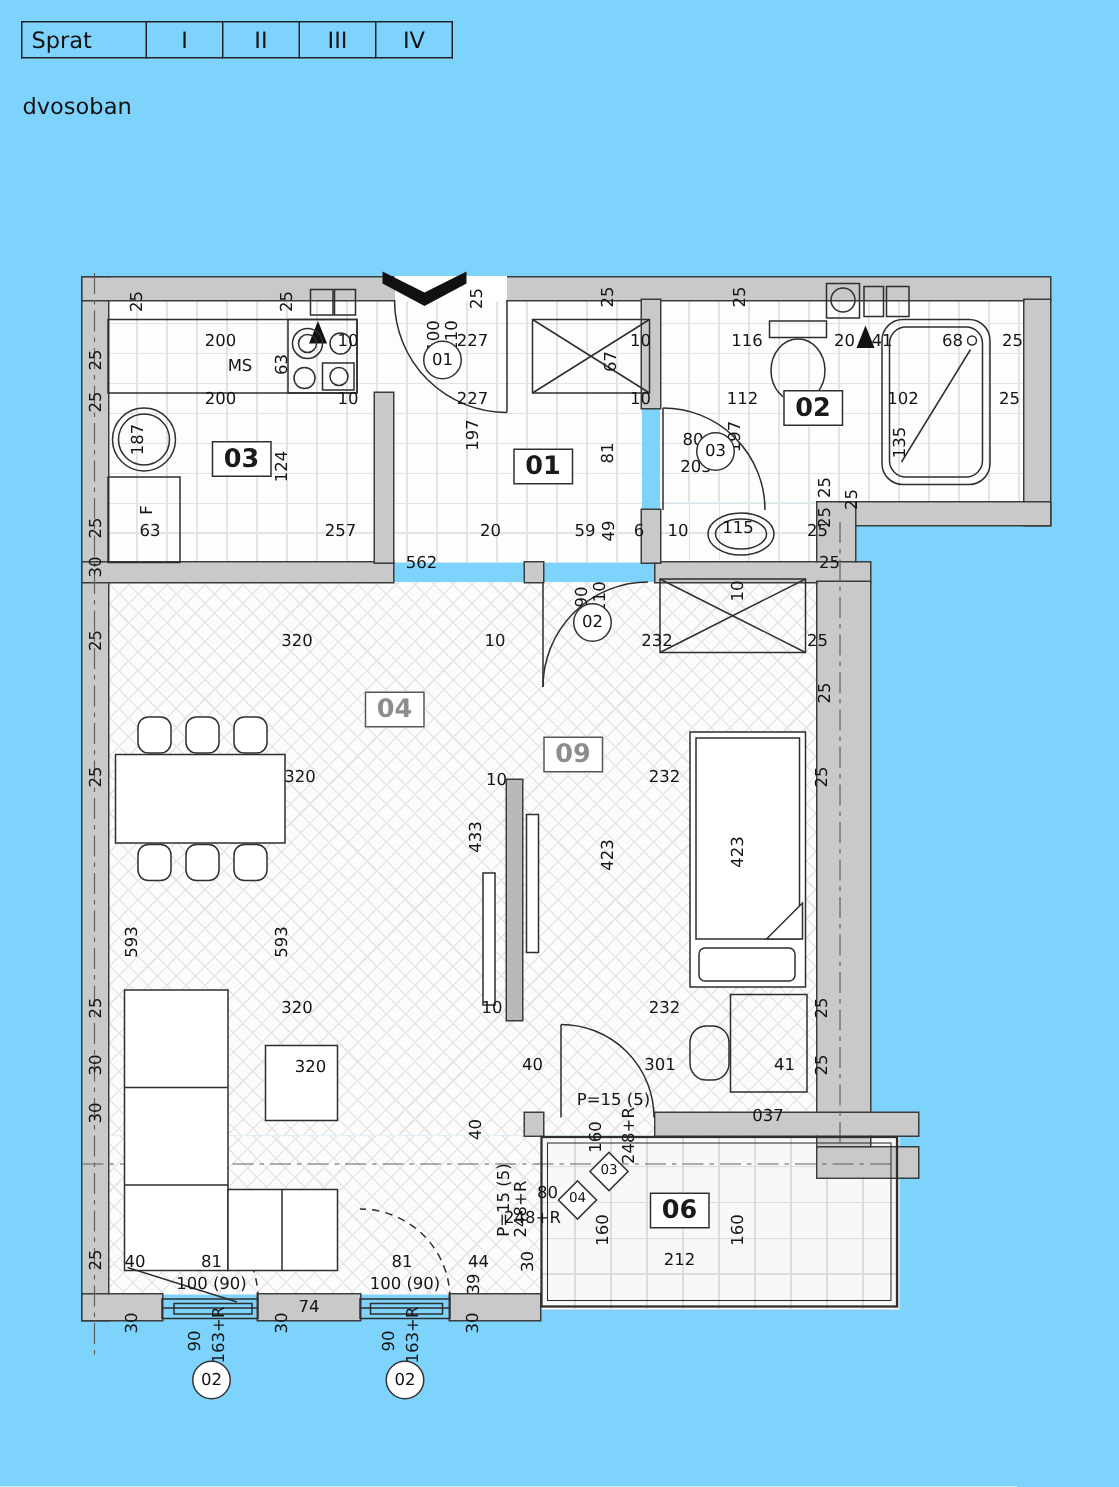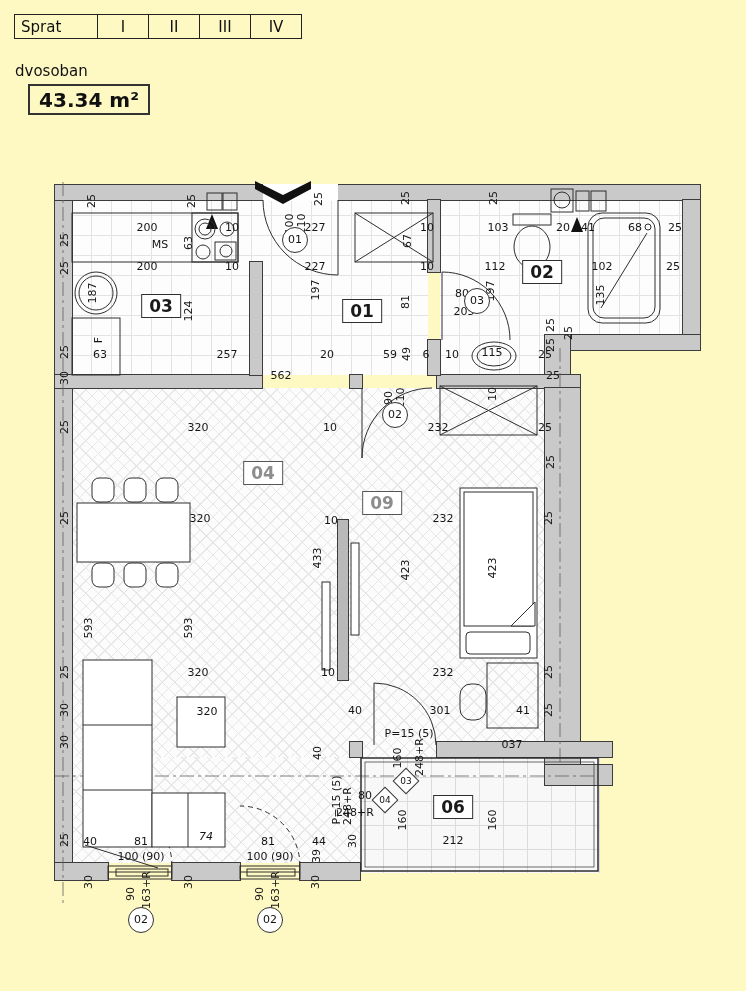--- a/index.html
+++ b/index.html
@@ -1,16 +1,16 @@
 <!DOCTYPE html>
 <html><head>
 <meta charset="utf-8">
 <style>
   html,body{margin:0;padding:0;background:#fff;}
-  #canvas{position:relative;width:746px;height:991px;background:#fef9c3;overflow:hidden;
+  #canvas{position:relative;width:746px;height:991px;background:#7dd3fc;overflow:hidden;
           font-family:"DejaVu Sans",sans-serif;}
   
   #info-table{position:absolute;left:14px;top:14px;border-collapse:collapse;z-index:40;}
   #info-table td{border:1px solid #222;font:15px "DejaVu Sans",sans-serif;color:#111;
                  padding:1px 6px;text-align:center;min-width:38px;height:21px;}
   #info-table td:first-child{text-align:left;min-width:70px;}
   #apt-type{position:absolute;left:15px;top:62px;font:15px "DejaVu Sans",sans-serif;color:#111;z-index:40;}
   #area-box{position:absolute;left:28px;top:84px;width:122px;height:31px;border:2px solid #333;
             display:flex;align-items:center;justify-content:center;
             font:bold 20px "DejaVu Sans",sans-serif;color:#111;z-index:40;box-sizing:border-box;}
@@ -54,23 +54,20 @@
         <tr>
           <td>Sprat</td>
           <td>I</td>
           <td>II</td>
           <td>III</td>
           <td>IV</td>
         </tr>
       </tbody>
     </table>
   <div id="apt-type">dvosoban</div>
-  <div id="area-box">
-    <span>43.34 m²</span>
-  </div>
 
   <div class="floor grid-floor" style="left:72px;top:200px;width:356px;height:175px;"></div>
   <div class="floor grid-floor" style="left:440px;top:200px;width:243px;height:135px;"></div>
   <div class="floor grid-floor" style="left:440px;top:335px;width:105px;height:40px;"></div>
   <div class="floor hatch-floor" style="left:72px;top:388px;width:473px;height:369px;"></div>
   <div class="floor hatch-floor" style="left:72px;top:757px;width:288px;height:106px;"></div>
   <div class="floor tile-floor" style="left:360px;top:757px;width:240px;height:116px;"></div>
 
   <div class="wall" style="left:55px;top:185px;width:17px;height:695px;"></div>
   <div class="wall" style="left:55px;top:185px;width:208px;height:15px;"></div>
@@ -272,21 +269,21 @@
       <span class="dim" style="left: 427px; top: 227px;">10</span>
       <span class="dim rot" style="left: 407px; top: 241px;">67</span>
       <span class="dim" style="left: 427px; top: 266px;">10</span>
       <span class="dim rot" style="left: 315px; top: 290px;">197</span>
       <span class="dim rot" style="left: 405px; top: 302px;">81</span>
       <span class="dim" style="left: 327px; top: 354px;">20</span>
       <span class="dim" style="left: 390px; top: 354px;">59</span>
       <span class="dim rot" style="left: 406px; top: 354px;">49</span>
       <span class="dim" style="left: 426px; top: 354px;">6</span>
       <span class="dim" style="left: 281px; top: 375px;">562</span>
-      <span class="dim" style="left: 498px; top: 227px;">103</span>
+      <span class="dim" style="left: 498px; top: 227px;">116</span>
       <span class="dim" style="left: 563px; top: 227px;">20</span>
       <span class="dim" style="left: 588px; top: 227px;">41</span>
       <span class="dim" style="left: 635px; top: 227px;">68</span>
       <span class="dim" style="left: 675px; top: 227px;">25</span>
       <span class="dim" style="left: 495px; top: 266px;">112</span>
       <span class="dim" style="left: 602px; top: 266px;">102</span>
       <span class="dim" style="left: 673px; top: 266px;">25</span>
       <span class="dim rot" style="left: 490px; top: 291px;">197</span>
       <span class="dim" style="left: 462px; top: 293px;">80</span>
       <span class="dim" style="left: 464px; top: 311px;">205</span>
@@ -342,21 +339,21 @@
       <span class="dim rot" style="left: 397px; top: 758px;">160</span>
       <span class="dim" style="left: 512px; top: 744px;">037</span>
       <span class="dim" style="left: 365px; top: 795px;">80</span>
       <span class="dim" style="left: 355px; top: 812px;">248+R</span>
       <span class="dim rot" style="left: 402px; top: 820px;">160</span>
       <span class="dim rot" style="left: 492px; top: 820px;">160</span>
       <span class="dim" style="left: 453px; top: 840px;">212</span>
       <span class="dim rot" style="left: 352px; top: 841px;">30</span>
       <span class="dim" style="left: 90px; top: 841px;">40</span>
       <span class="dim" style="left: 141px; top: 841px;">81</span>
-      <span class="dim" style="left: 206px; top: 836px; font-style: italic;">74</span>
+      <span class="dim" style="left: 206px; top: 871px;">74</span>
       <span class="dim" style="left: 268px; top: 841px;">81</span>
       <span class="dim" style="left: 319px; top: 841px;">44</span>
       <span class="dim rot" style="left: 316px; top: 856px;">39</span>
       <span class="dim" style="left: 141px; top: 856px;">100 (90)</span>
       <span class="dim" style="left: 270px; top: 856px;">100 (90)</span>
       <span class="dim rot" style="left: 88px; top: 882px;">30</span>
       <span class="dim rot" style="left: 188px; top: 882px;">30</span>
       <span class="dim rot" style="left: 315px; top: 882px;">30</span>
       <span class="dim rot" style="left: 130px; top: 894px;">90</span>
       <span class="dim rot" style="left: 146px; top: 890px;">163+R</span>

